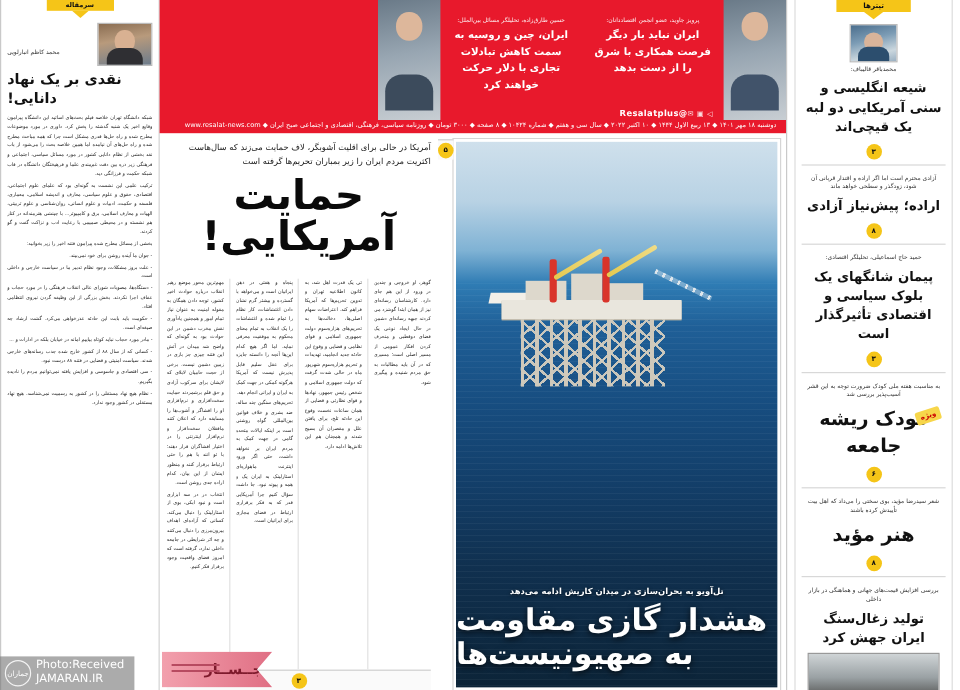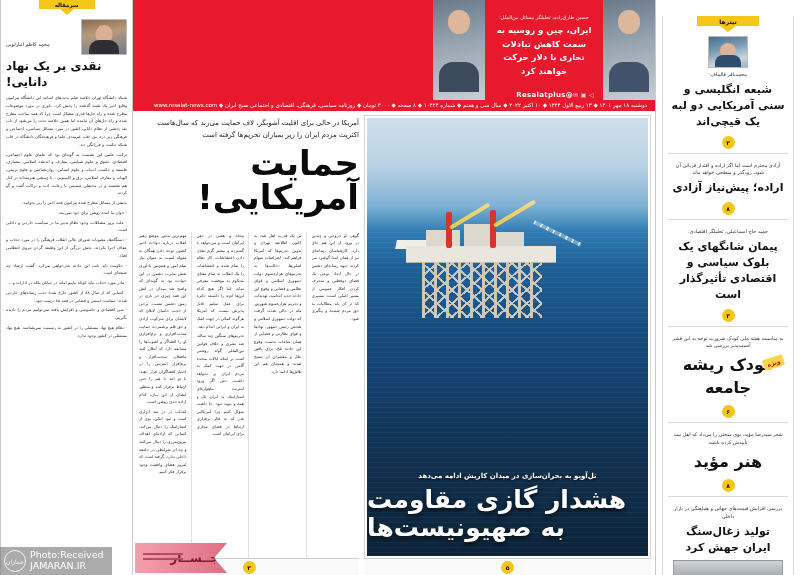--- a/index.html
+++ b/index.html
@@ -22,21 +22,21 @@
     flex-direction: row;
   }
 
   
   .sidebar {
     width: 145px;
     height: 575px;
     background: #ffffff;
     border-left: 1px solid #c9c9c9;
     position: relative;
-    padding: 16px 6px;
+    padding: 0 6px;
     flex: 0 0 145px;
   }
   .sidebar-inner {
     border-right: 1px solid #ddd;
     border-left: 1px solid #ddd;
     height: 575px;
     padding: 0 5px;
   }
   .titr-badge {
     width: 62px;
@@ -221,21 +221,21 @@
     flex-direction: column;
     padding: 0 6px;
     position: relative;
   }
   .lead-kicker {
     font-size: 7px; color: #1a1a1a; text-align: right;
     line-height: 1.7; margin: 2px 0 4px;
   }
   .lead-title {
     font-size: 34px; font-weight: bold; color: #0a0a0a;
-    letter-spacing: -1px; line-height: 1;
+    text-align: center; letter-spacing: -1px; line-height: 1;
     margin-bottom: 18px;
   }
   .cols {
     flex: 1 1 auto;
     display: flex;
     flex-direction: row;
     gap: 5px;
     overflow: hidden;
   }
   .col {
@@ -248,21 +248,20 @@
     position: relative;
   }
   .col + .col { border-right: 1px solid #e2e2e2; padding-right: 4px; }
   .col p { margin-bottom: 2px; }
 
   
   .photoblock {
     flex: 0 0 290px;
     padding: 0 5px 0 0;
     display: flex;
-    flex-direction: column;
   }
   .photo {
     flex: 1 1 auto;
     position: relative;
     border: 2px solid #fff;
     box-shadow: 0 0 0 1px #d5d5d5;
     overflow: hidden;
     background: linear-gradient(180deg,
       #cfe0ec 0%, #b8d2e4 11%, #7fb2d4 20%,
       #2f7cb4 26%, #1f5f97 34%, #174d80 48%,
@@ -484,20 +483,24 @@
 
   <main class="main">
 
     <header class="masthead">
 
       <div class="mh-photo left-p">
         <div class="face"></div>
         <div class="body"></div>
       </div>
 
+      <div class="mh-quote">
+        <div class="attrib">پرویز جاوید، عضو انجمن اقتصاددانان:</div>
+        <div class="qt">ایران نباید بار دیگر فرصت همکاری با شرق را از دست بدهد</div>
+      </div>
 
 
       <div class="mh-quote">
         <div class="attrib">حسین طارق‌زاده، تحلیلگر مسائل بین‌الملل:</div>
         <div class="qt">ایران، چین و روسیه به سمت کاهش تبادلات تجاری با دلار حرکت خواهند کرد</div>
       </div>
 
       <div class="mh-photo">
         <div class="face"></div>
         <div class="body"></div>

